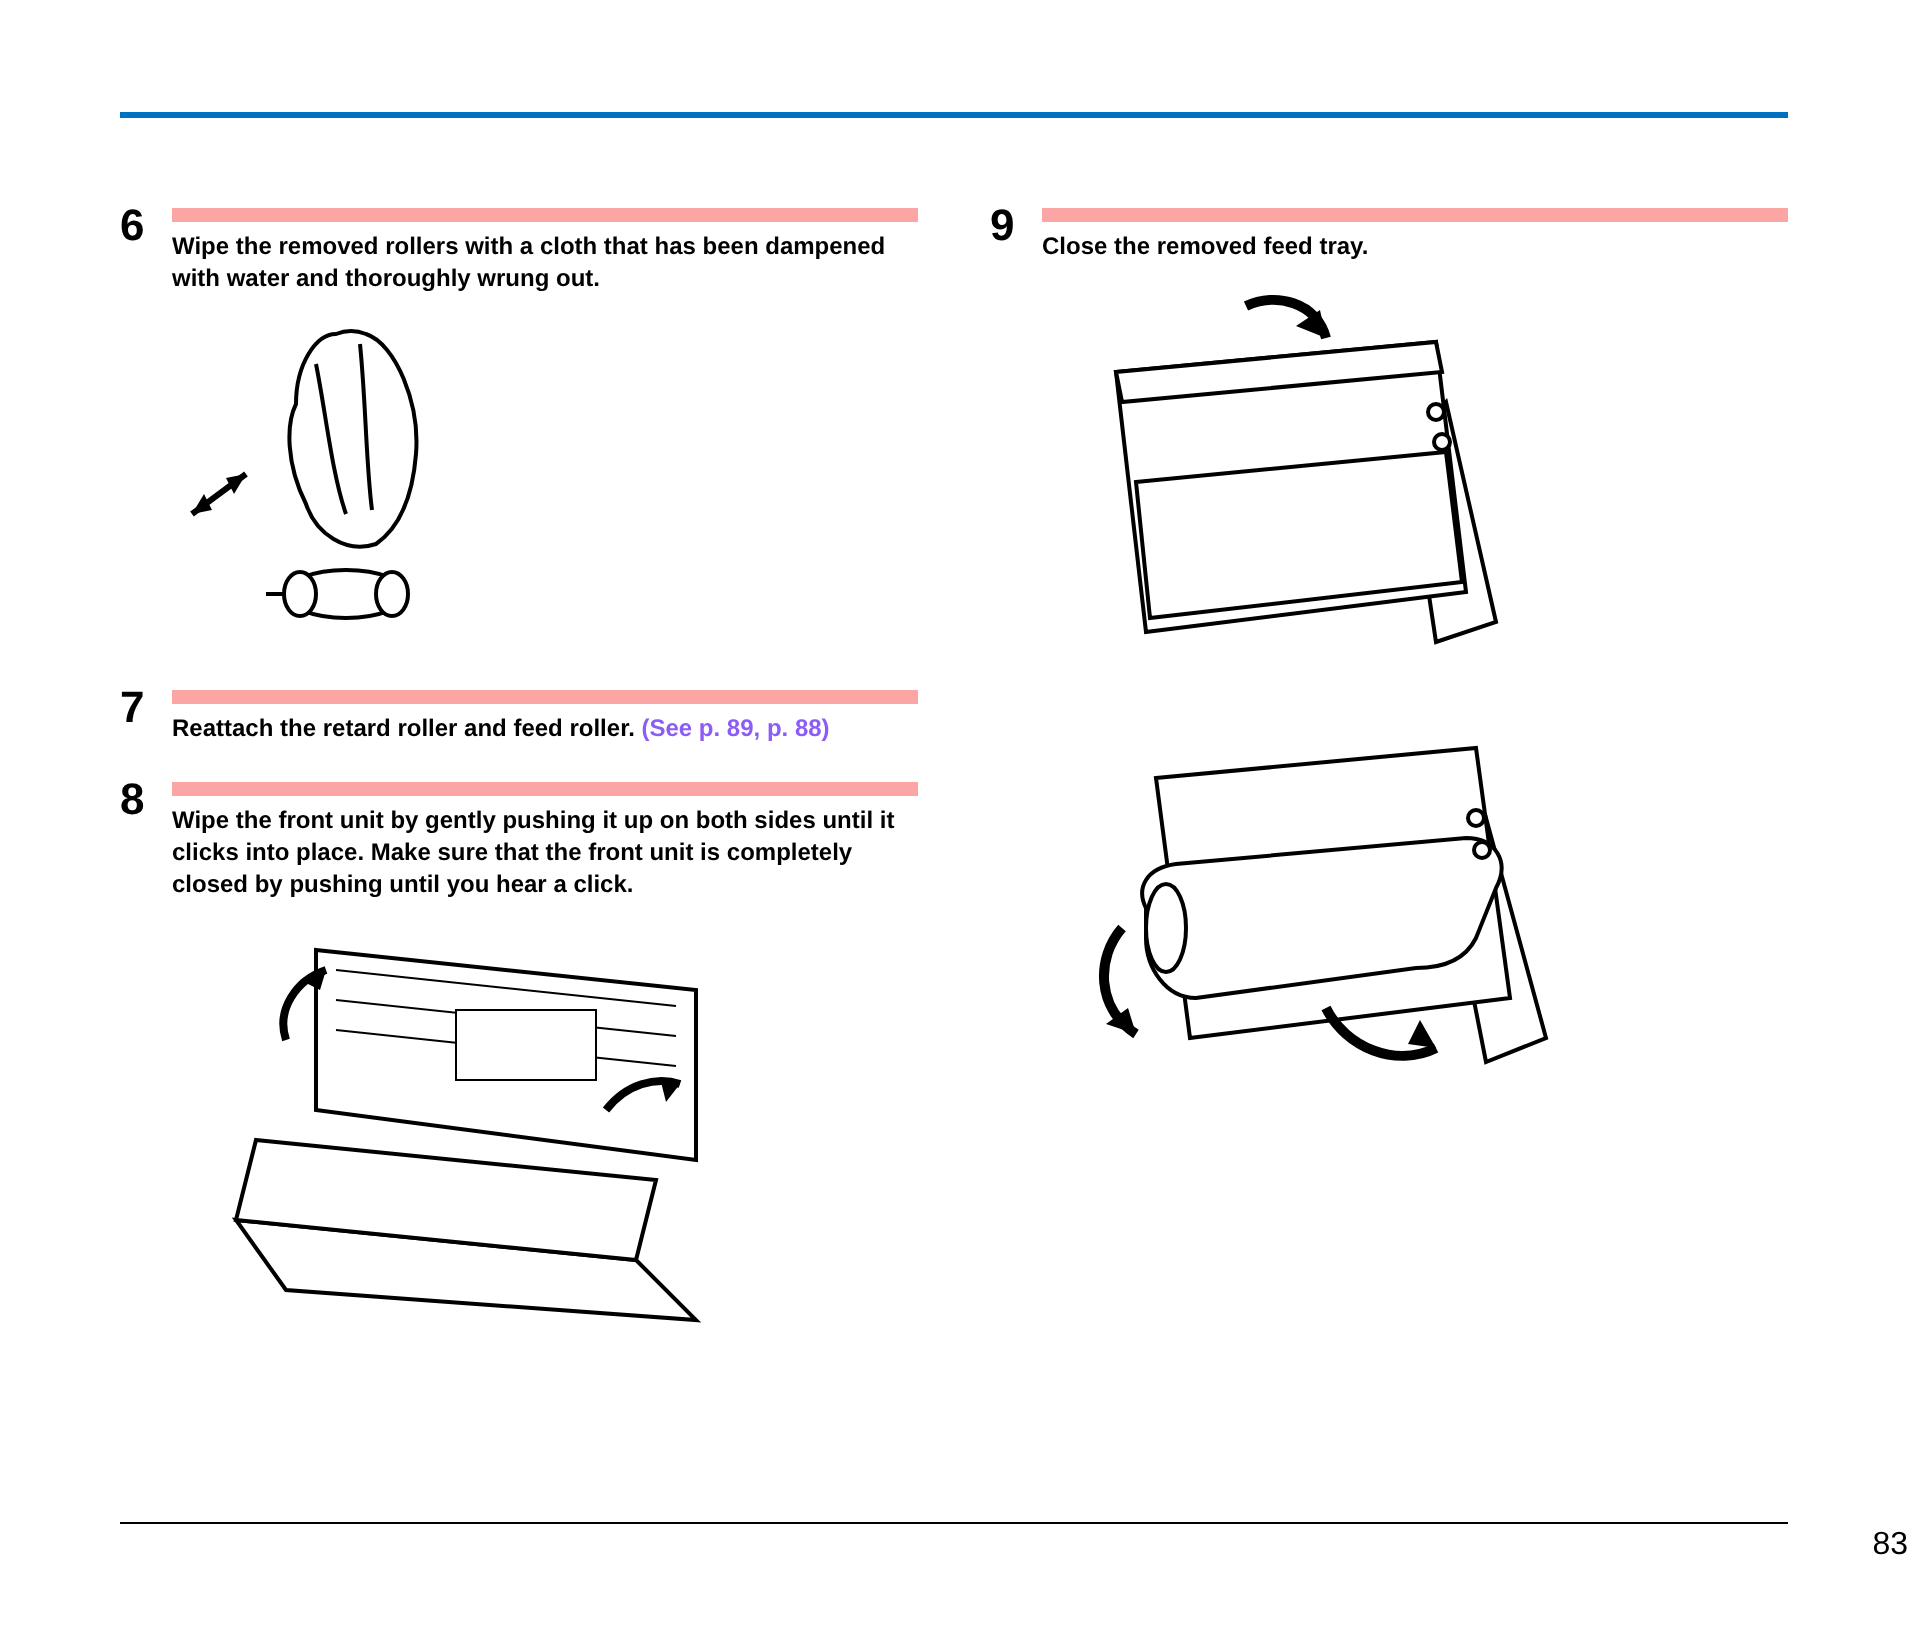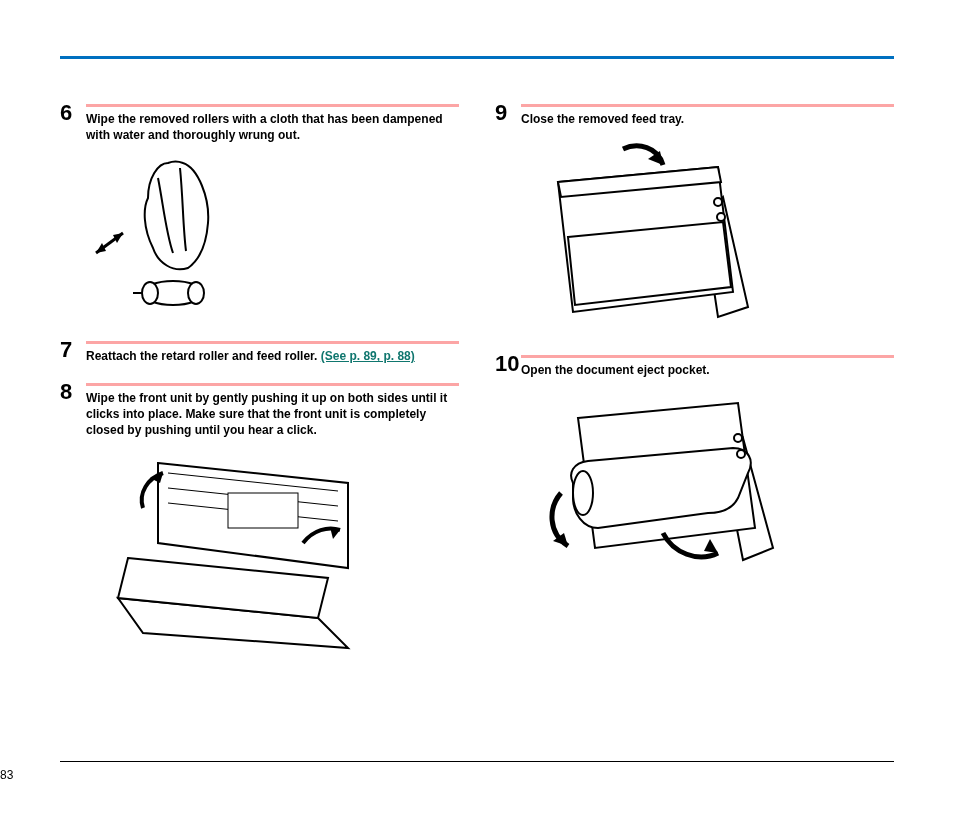--- a/index.html
+++ b/index.html
@@ -44,32 +44,31 @@
     font-weight: 700;
     font-size: 22px;
     line-height: 1;
     width: 26px;
     flex: 0 0 26px;
     text-align: left;
     margin-top: -2px;
   }
   .step-body {
     flex: 1;
-    border-top: 3px solid #fca5a5;
+    border-top: 7px solid #fca5a5;
     padding-top: 4px;
   }
   .step-text {
     font-weight: 700;
     font-size: 12px;
     line-height: 1.35;
   }
   .xref {
-    color: #0f766e;
+    color: #8b5cf6;
     font-weight: 700;
-    text-decoration: underline;
   }
   .illustration {
     margin: 10px 0 18px 28px;
   }
   .illus-box {
     display: flex;
     align-items: center;
     justify-content: center;
   }
   .bottom-rule {
@@ -77,22 +76,22 @@
     bottom: 56px;
     left: 60px;
     right: 60px;
     border-top: 1px solid #000;
   }
   .pagenum {
     position: absolute;
     bottom: 36px;
     left: 0;
     right: 0;
-    text-align: left;
-    font-size: 12px;
+    text-align: right;
+    font-size: 16px;
   }
 </style>
 </head>
 <body>
 
 <div class="page">
   <div class="top-rule"></div>
 
   <div class="columns">
 
@@ -187,26 +186,20 @@
               <circle cx="195" cy="65" r="4"></circle>
               <circle cx="198" cy="80" r="4"></circle>
 
               <path d="M100 12 C115 5 135 10 140 28" fill="none" stroke-width="5"></path>
               <path d="M140 28 l-3 -14 l-12 8 z" fill="#000" stroke="none"></path>
             </g>
           </svg>
         </div>
       </div>
 
-      <div class="step">
-        <div class="step-num">10</div>
-        <div class="step-body">
-          <div class="step-text">Open the document eject pocket.</div>
-        </div>
-      </div>
       <div class="illustration">
         <div class="illus-box" style="width:280px;height:200px;">
           <svg viewBox="0 0 280 200" width="280" height="200">
             <g fill="#fff" stroke="#000" stroke-width="2">
 
               <path d="M220 50 L250 160 L220 172 L200 70 Z"></path>
 
               <path d="M55 30 L215 15 L232 140 L72 160 Z"></path>
 
               <path d="M50 95 C45 85 50 75 65 73 L210 60 C225 60 232 72 225 85 L215 110 C210 120 200 125 185 125 L75 140 C60 140 50 125 50 110 Z"></path>

